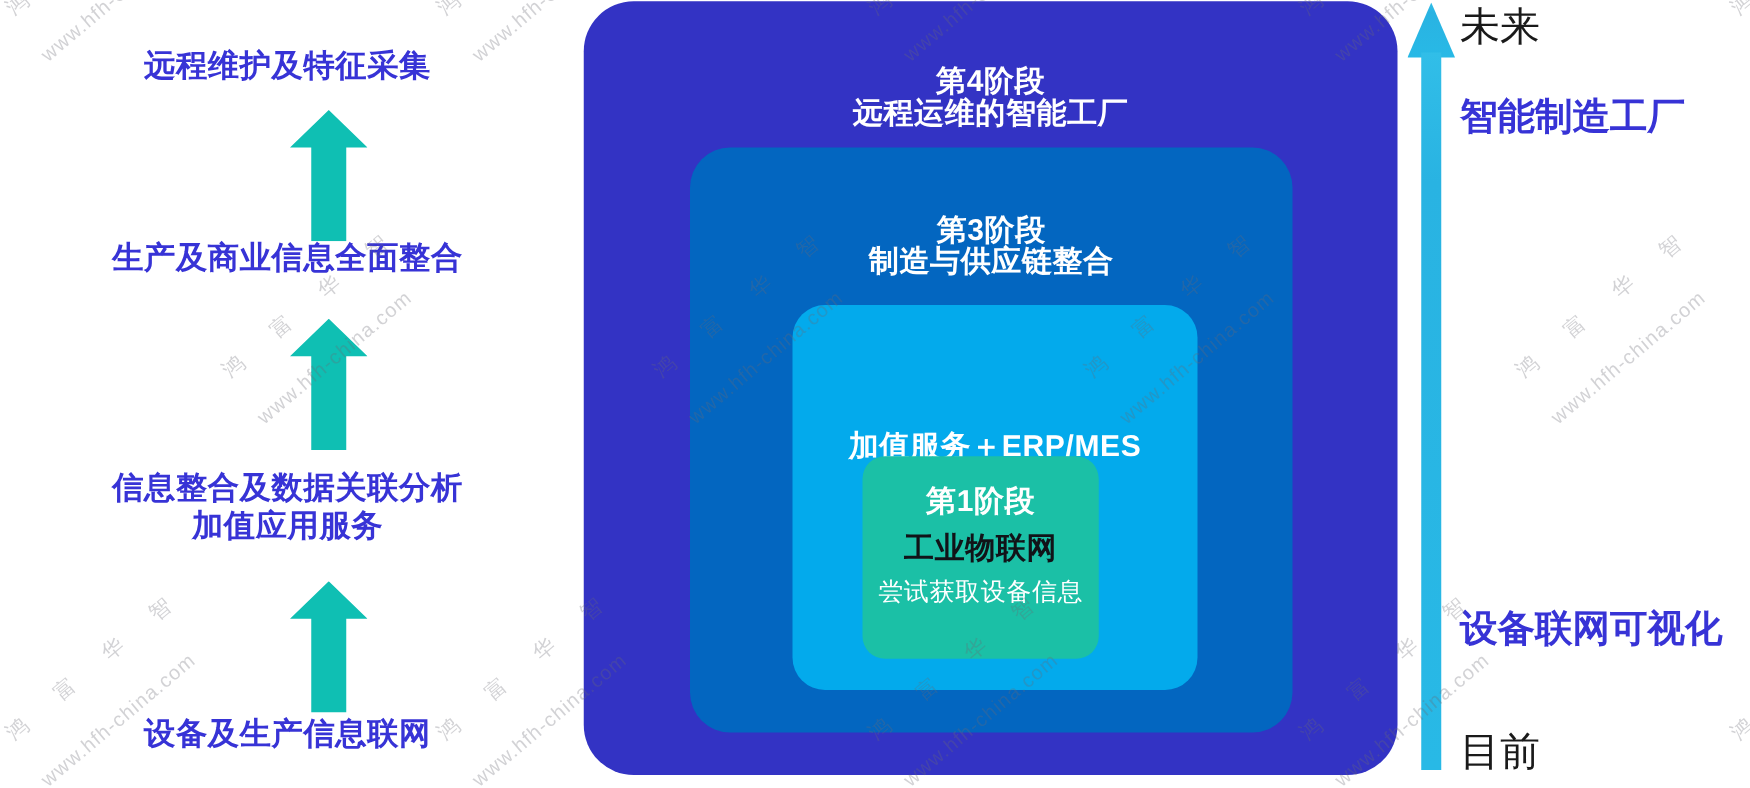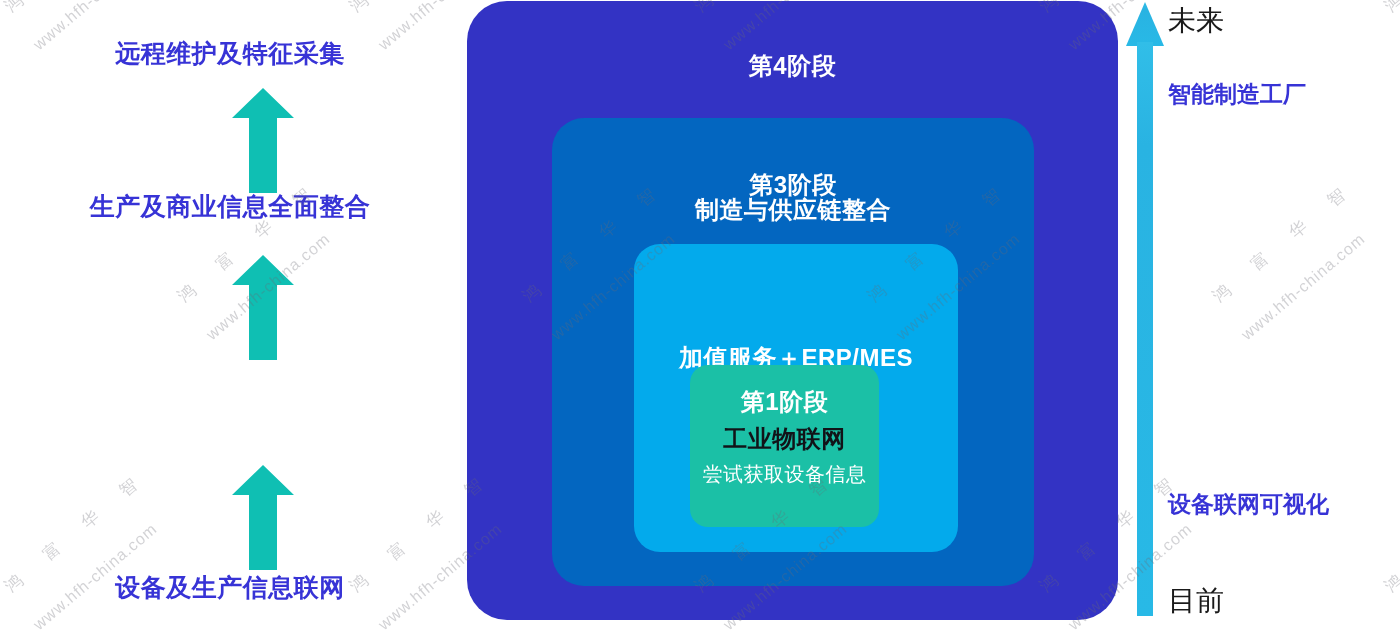--- a/index.html
+++ b/index.html
@@ -126,27 +126,27 @@
   #timeline-arrow svg{ display:block; width:100%; height:100%; }
 
   .right-label{
     position:absolute;
     left:48px;
     white-space:nowrap;
   }
   .right-time{
     color:#1a1a1a;
     font-weight:normal;
-    font-size:28px;
+    font-size:32px;
     line-height:30px;
   }
   .right-stage{
     color:#3733D6;
     font-weight:bold;
-    font-size:23px;
+    font-size:30px;
     line-height:30px;
     text-align:center;
   }
   #right-future-label{ top:6px; }
   #right-future-stage{ top:79px; }
   #right-current-stage{ top:489px; }
   #right-current-label{ top:586px; }
 </style>
 </head>
 <body>
@@ -164,32 +164,37 @@
     </div>
 
     <div class="left-label" id="left-label-1">生产及商业信息全面整合</div>
 
     <div class="left-arrow" id="left-arrow-1">
       <svg viewBox="0 0 62 105" preserveAspectRatio="none" aria-hidden="true">
         <polygon points="31,0 62,30 45,30 45,105 17,105 17,30 0,30" fill="#0FBFB3"></polygon>
       </svg>
     </div>
 
+    <div class="left-label" id="left-label-2">
+      <div>信息整合及数据关联分析</div>
+      <div>加值应用服务</div>
+    </div>
 
     <div class="left-arrow" id="left-arrow-2">
       <svg viewBox="0 0 62 105" preserveAspectRatio="none" aria-hidden="true">
         <polygon points="31,0 62,30 45,30 45,105 17,105 17,30 0,30" fill="#0FBFB3"></polygon>
       </svg>
     </div>
 
     <div class="left-label" id="left-label-3">设备及生产信息联网</div>
   </div>
 
   <div id="stage-4-box">
     <div class="stage-text stage-head" id="stage-4-head">第4阶段</div>
+    <div class="stage-text stage-sub" id="stage-4-sub">远程运维的智能工厂</div>
 
     <div id="stage-3-box">
       <div class="stage-text stage-head" id="stage-3-head">第3阶段</div>
       <div class="stage-text stage-sub" id="stage-3-sub">制造与供应链整合</div>
 
       <div id="stage-2-box">
         <div class="stage-text stage-sub" id="stage-2-sub">加值服务＋ERP/MES</div>
 
         <div id="stage-1-box">
           <div class="stage-text stage-head" id="stage-1-head">第1阶段</div>

